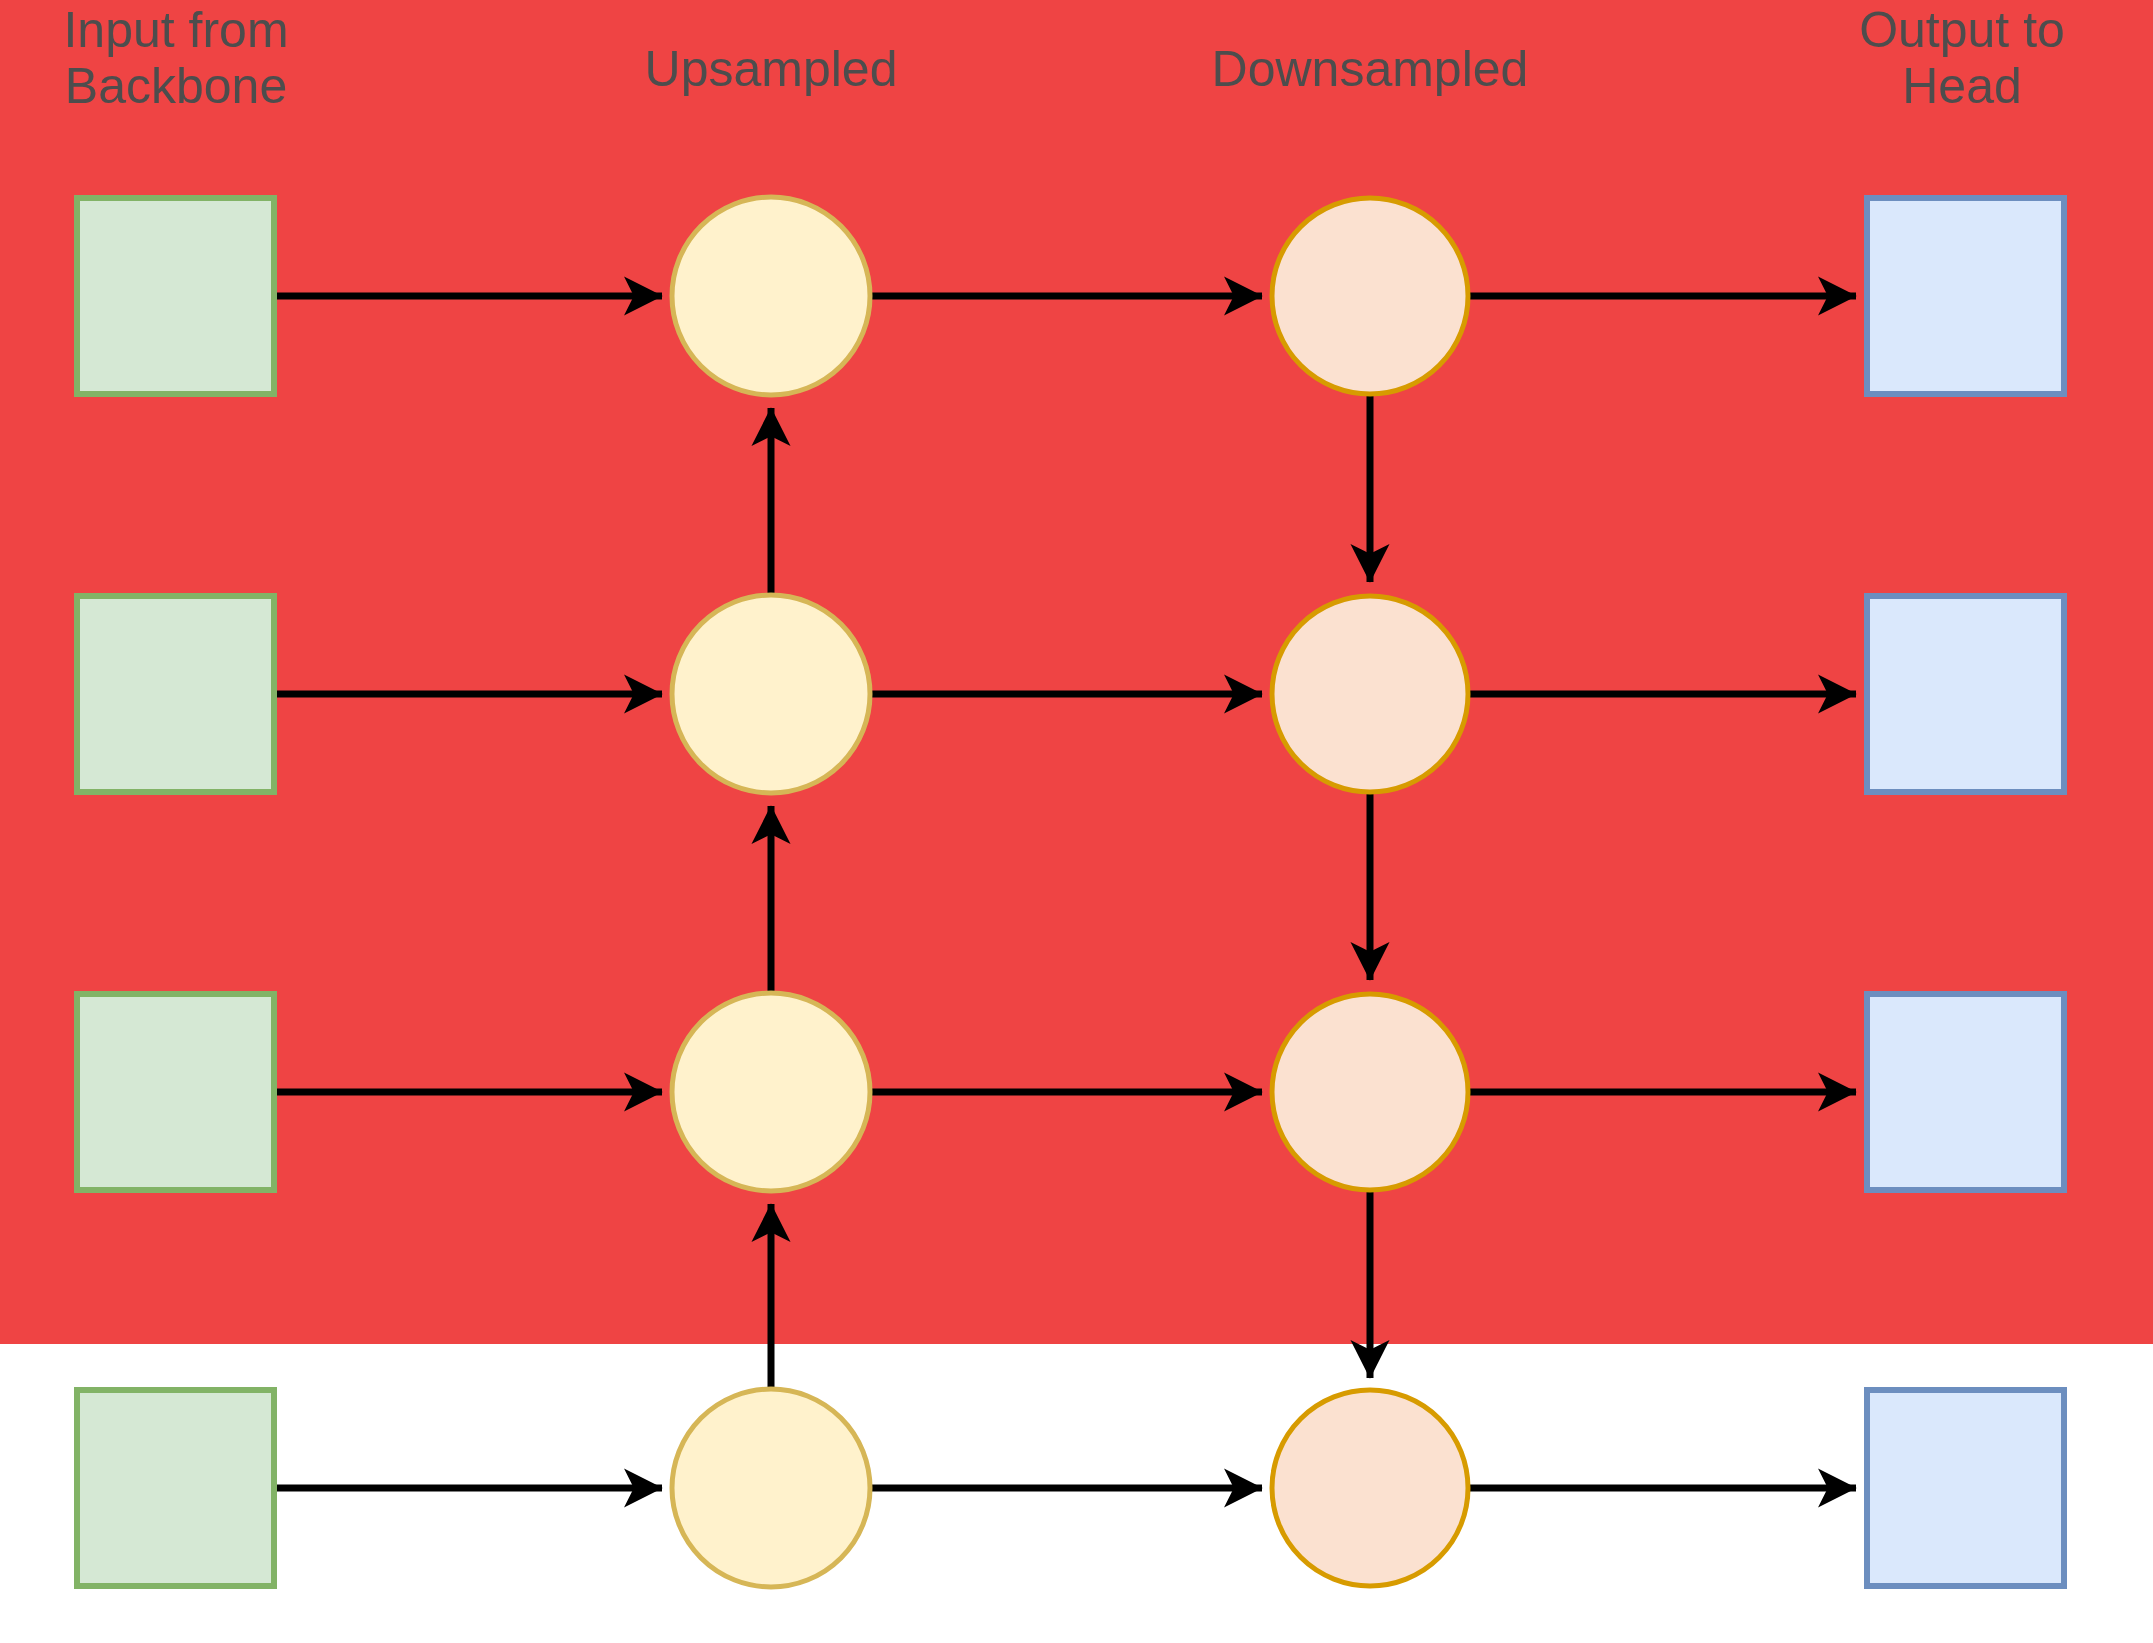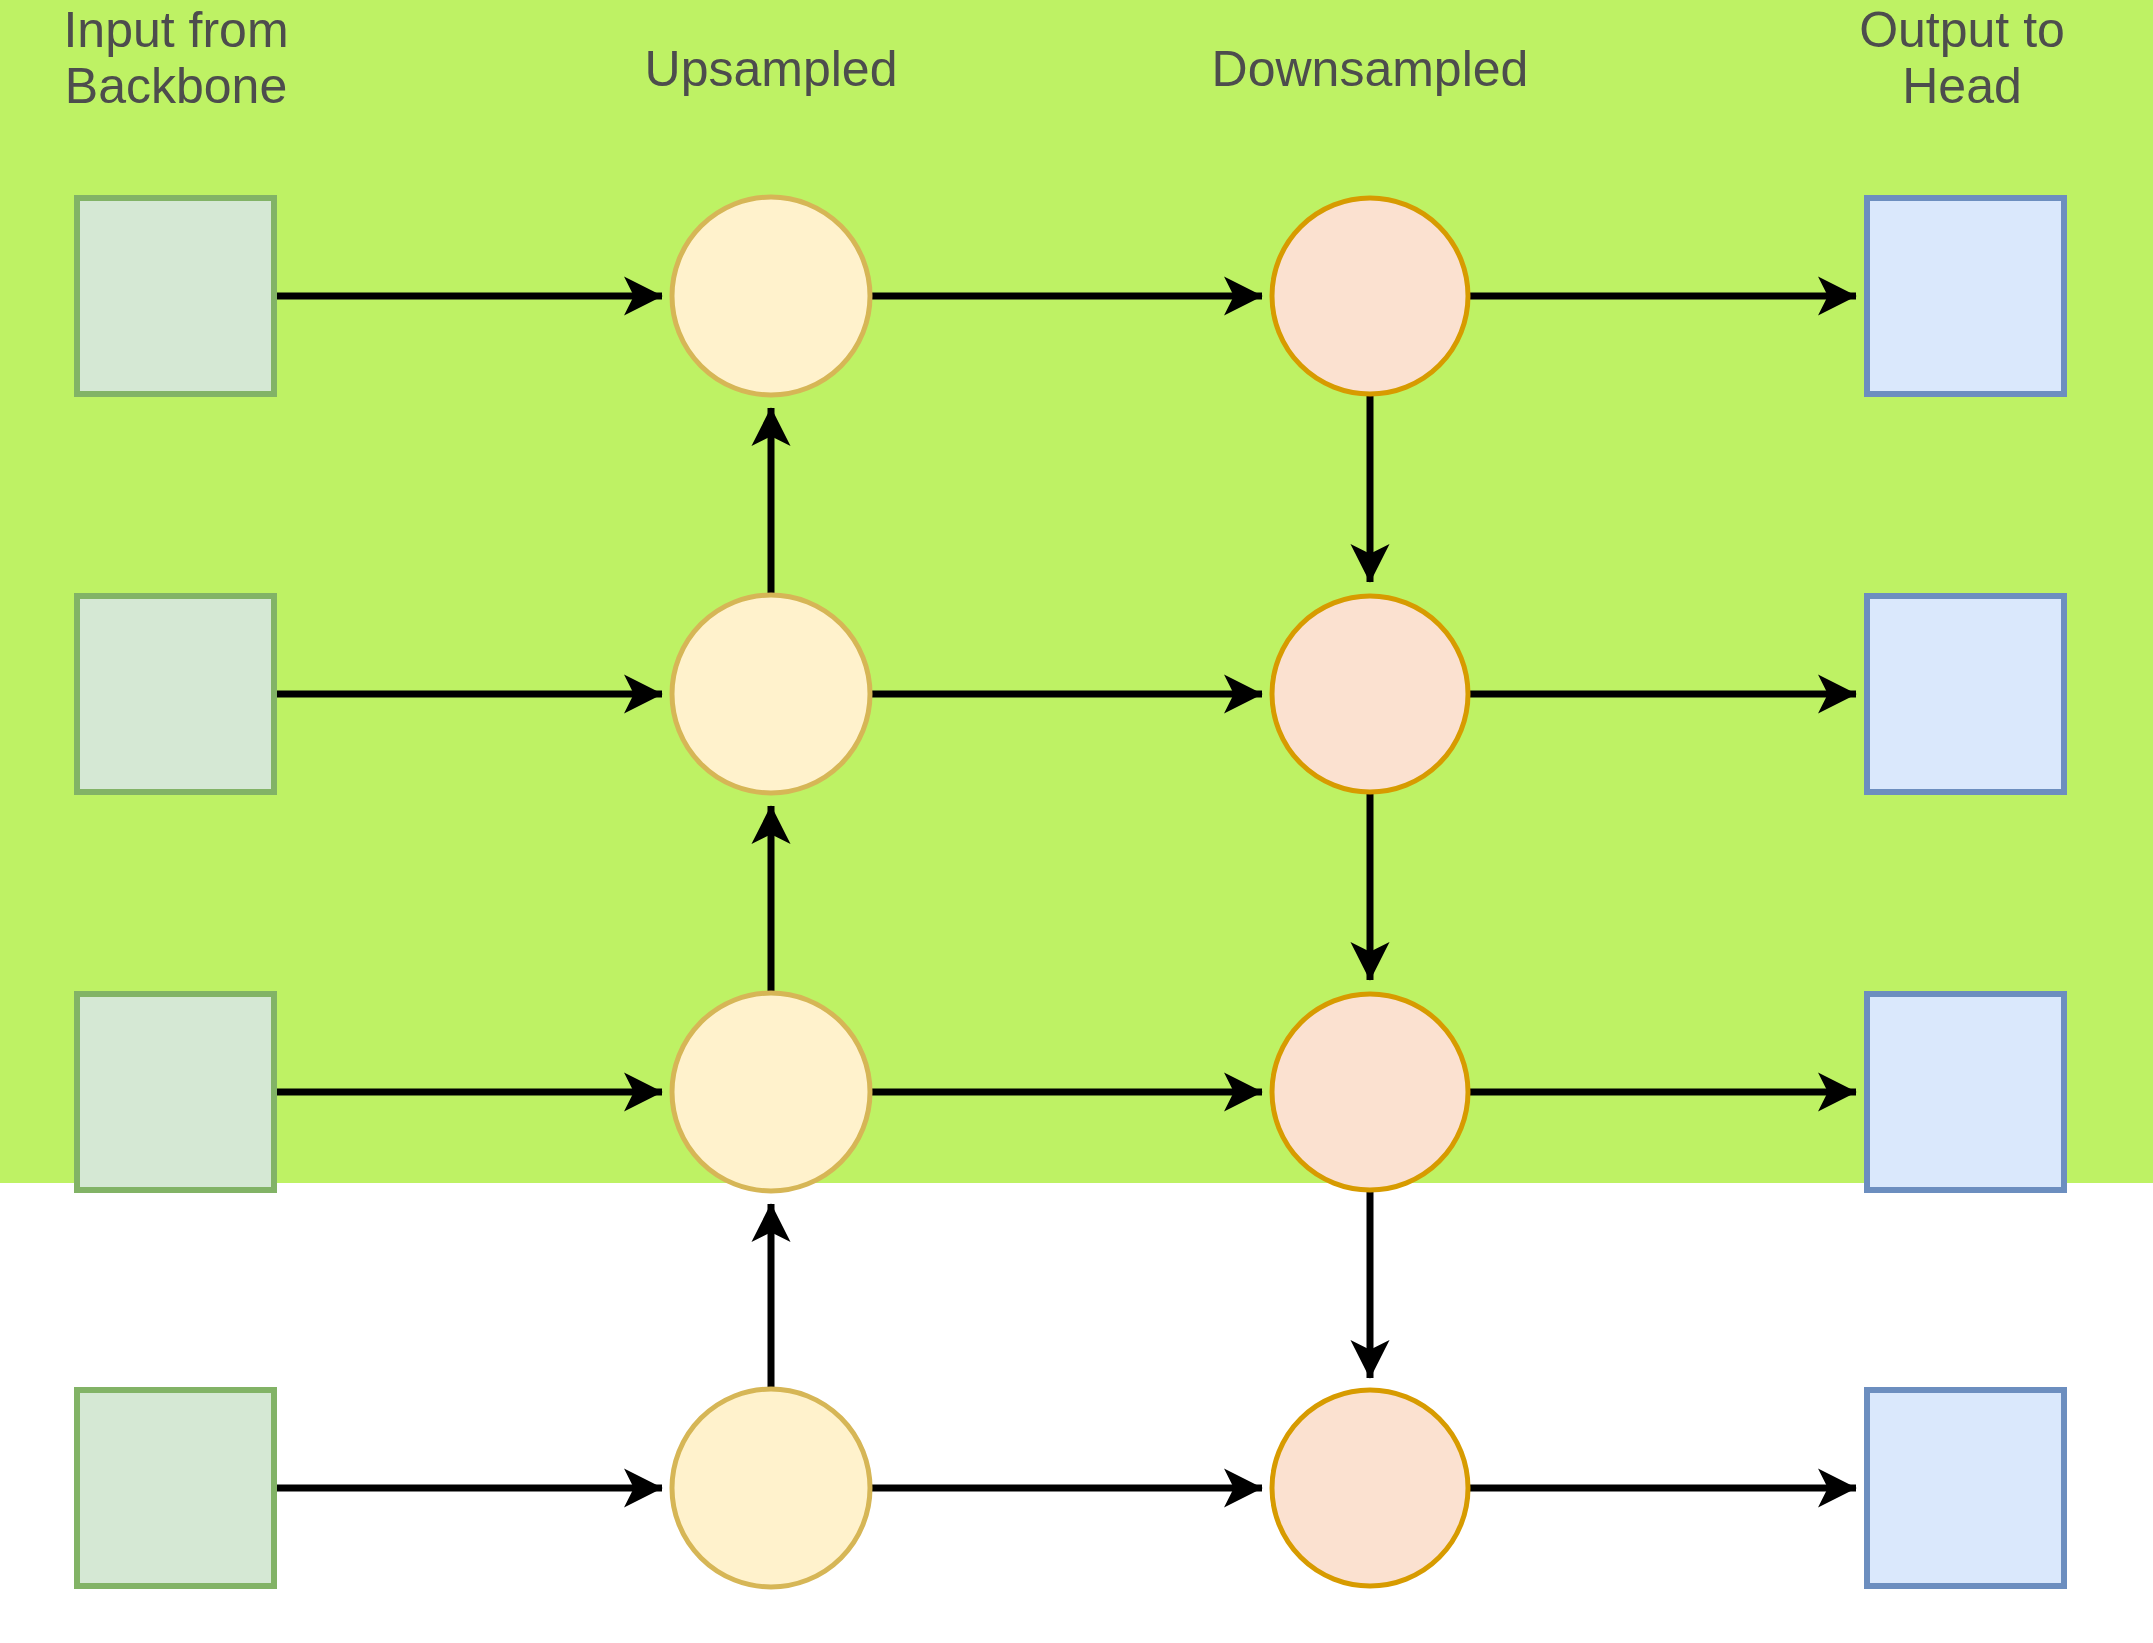--- a/index.html
+++ b/index.html
@@ -9,22 +9,22 @@
   }
   body {
     width: 2153px;
     height: 1643px;
     overflow: hidden;
     font-family: "Liberation Sans", sans-serif;
   }
   #diagram-root {
     position: relative;
     width: 2153px;
-    height: 1183px;
-    background: #bef264;
+    height: 1344px;
+    background: #ef4444;
   }
   svg#diagram-svg {
     position: absolute;
     left: 0;
     top: 0;
     width: 2153px;
     height: 1643px;
     display: block;
   }
   .col-label {

